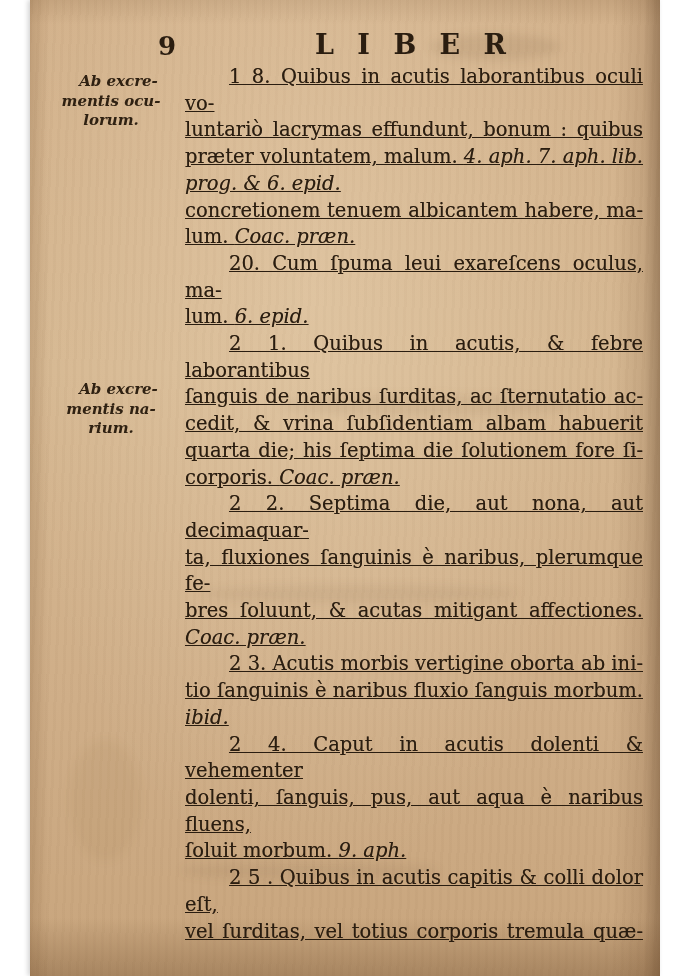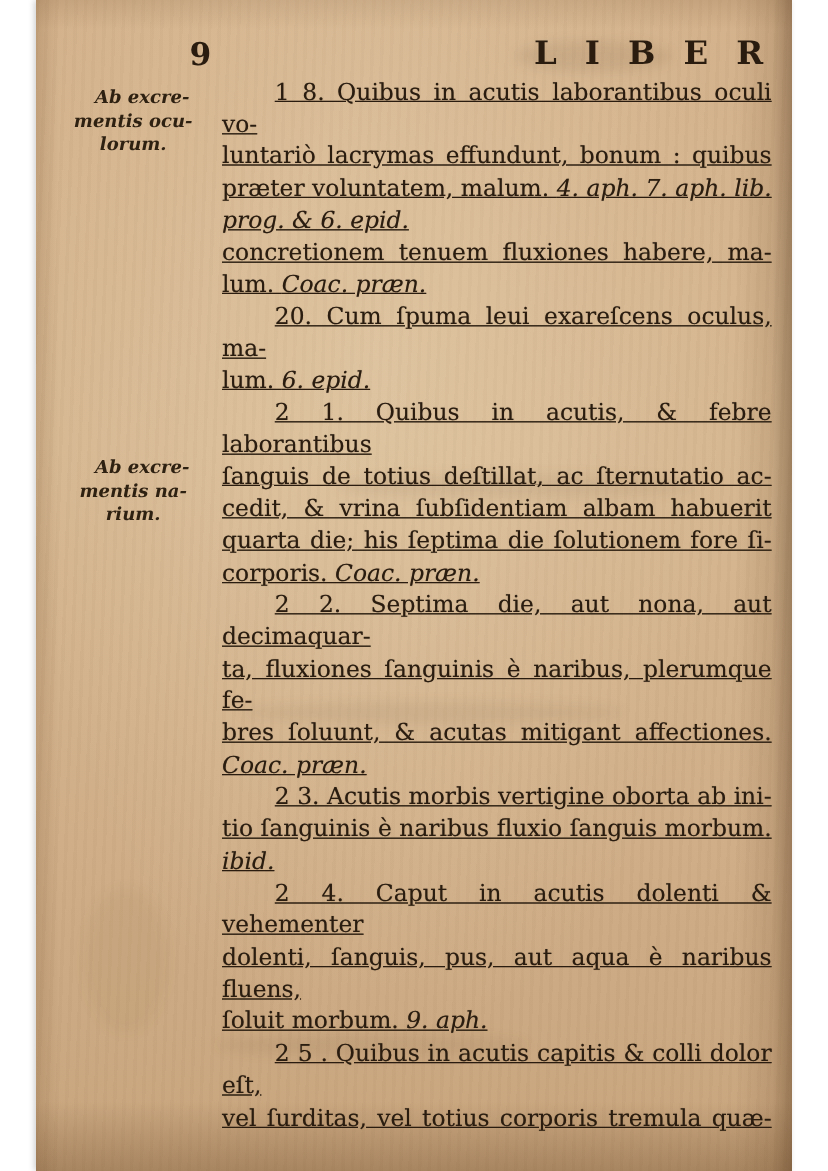--- a/index.html
+++ b/index.html
@@ -19,21 +19,21 @@
       linear-gradient(to left, rgba(84,54,28,0.42) 0, rgba(110,75,45,0.16) 2.6%, rgba(0,0,0,0) 7.5%),
       linear-gradient(to bottom, rgba(110,75,40,0.14) 0, rgba(0,0,0,0) 2.5%),
       linear-gradient(to top, rgba(92,60,31,0.30) 0, rgba(0,0,0,0) 6%),
       repeating-linear-gradient(92deg, rgba(125,90,55,0.045) 0 3px, rgba(0,0,0,0) 3px 8px),
       linear-gradient(180deg, #d3b28c 0%, #d6b892 38%, #cfae88 72%, #c8a57d 100%);
     box-shadow: -2px 0 5px rgba(0,0,0,0.18);
   }
   .smudge{position:absolute;border-radius:50%;filter:blur(5px);background:rgba(88,60,34,0.10);pointer-events:none;}
   .page-number{position:absolute;left:128px;top:31px;font-size:26px;font-weight:600;}
   .running-title{
-    position:absolute;left:155px;top:29px;width:458px;text-align:right;
+    position:absolute;left:155px;top:29px;width:458px;text-align:center;
     font-size:27px;font-weight:600;letter-spacing:7px;
   }
   .text-column{position:absolute;left:155px;top:64px;width:458px;font-size:19.5px;line-height:26.7px;}
   .line{text-align:justify;text-align-last:justify;text-shadow:0 0 0.6px rgba(42,29,16,0.55);text-decoration:underline;}
   .line.first{text-indent:44px;}
   .line.last{text-align-last:left;}
   .it{font-style:italic;}
   .margin-note{
     position:absolute;left:12px;width:138px;
     font-size:15px;line-height:19.5px;font-style:italic;font-weight:bold;
@@ -70,30 +70,30 @@
 
     <div class="text-column">
       <div id="paragraphs">
           <div class="paragraph">
             <div class="line first"><span class="rm">1 8.  Quibus in acutis laborantibus oculi vo-</span></div>
             <div class="line"><span class="rm">luntariò lacrymas effundunt, bonum : quibus</span></div>
             <div class="line"><span class="rm">præter voluntatem, malum. </span><span class="it">4. aph. 7. aph. lib.</span></div>
             <div class="line last"><span class="it">prog. &amp; 6. epid.</span></div>
           </div>
           <div class="paragraph">
-            <div class="line"><span class="rm">concretionem tenuem fluxiones habere, ma-</span></div>
+            <div class="line"><span class="rm">concretionem tenuem albicantem habere, ma-</span></div>
             <div class="line last"><span class="rm">lum. </span><span class="it">Coac. præn.</span></div>
           </div>
           <div class="paragraph">
             <div class="line first"><span class="rm">20.  Cum ſpuma leui exareſcens oculus, ma-</span></div>
             <div class="line last"><span class="rm">lum. </span><span class="it">6. epid.</span></div>
           </div>
           <div class="paragraph">
             <div class="line first"><span class="rm">2 1.  Quibus in acutis, &amp; febre laborantibus</span></div>
-            <div class="line"><span class="rm">ſanguis de totius deſtillat, ac ſternutatio ac-</span></div>
+            <div class="line"><span class="rm">ſanguis de naribus ſurditas, ac ſternutatio ac-</span></div>
             <div class="line"><span class="rm">cedit, &amp; vrina ſubſidentiam albam habuerit</span></div>
             <div class="line"><span class="rm">quarta die; his ſeptima die ſolutionem fore ſi-</span></div>
             <div class="line last"><span class="rm">corporis. </span><span class="it">Coac. præn.</span></div>
           </div>
           <div class="paragraph">
             <div class="line first"><span class="rm">2 2.  Septima die, aut nona, aut decimaquar-</span></div>
             <div class="line"><span class="rm">ta, fluxiones ſanguinis è naribus, plerumque fe-</span></div>
             <div class="line"><span class="rm">bres ſoluunt, &amp; acutas mitigant affectiones.</span></div>
             <div class="line last"><span class="it">Coac. præn.</span></div>
           </div>

